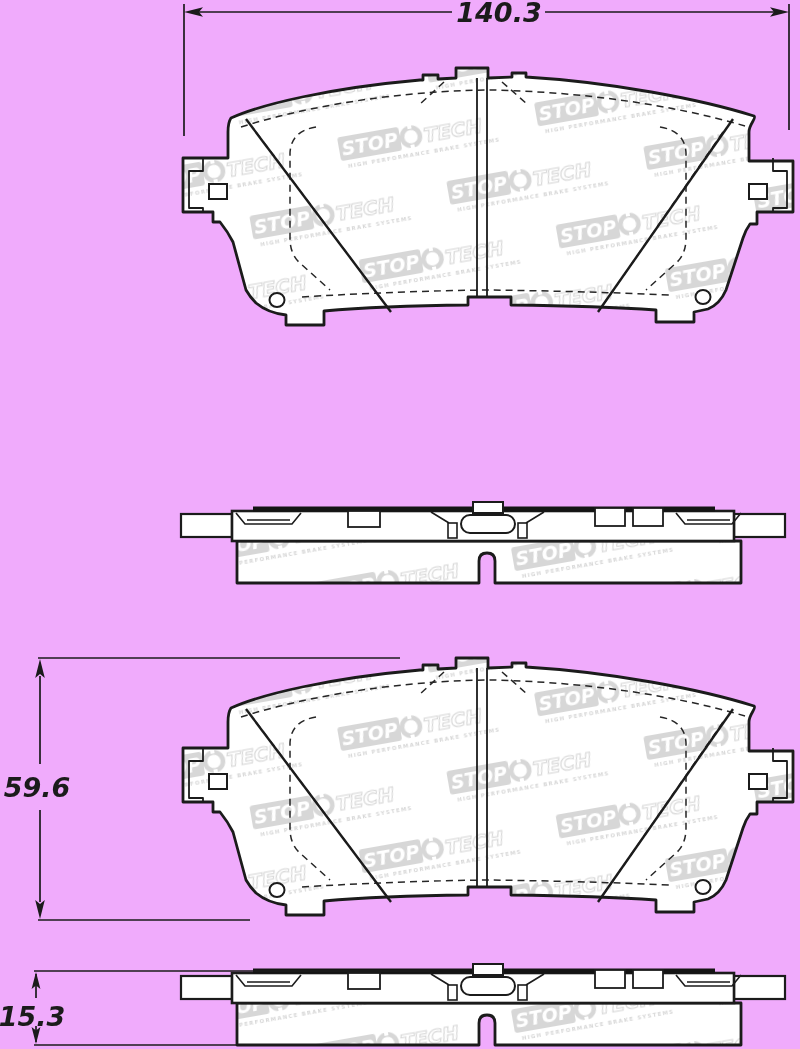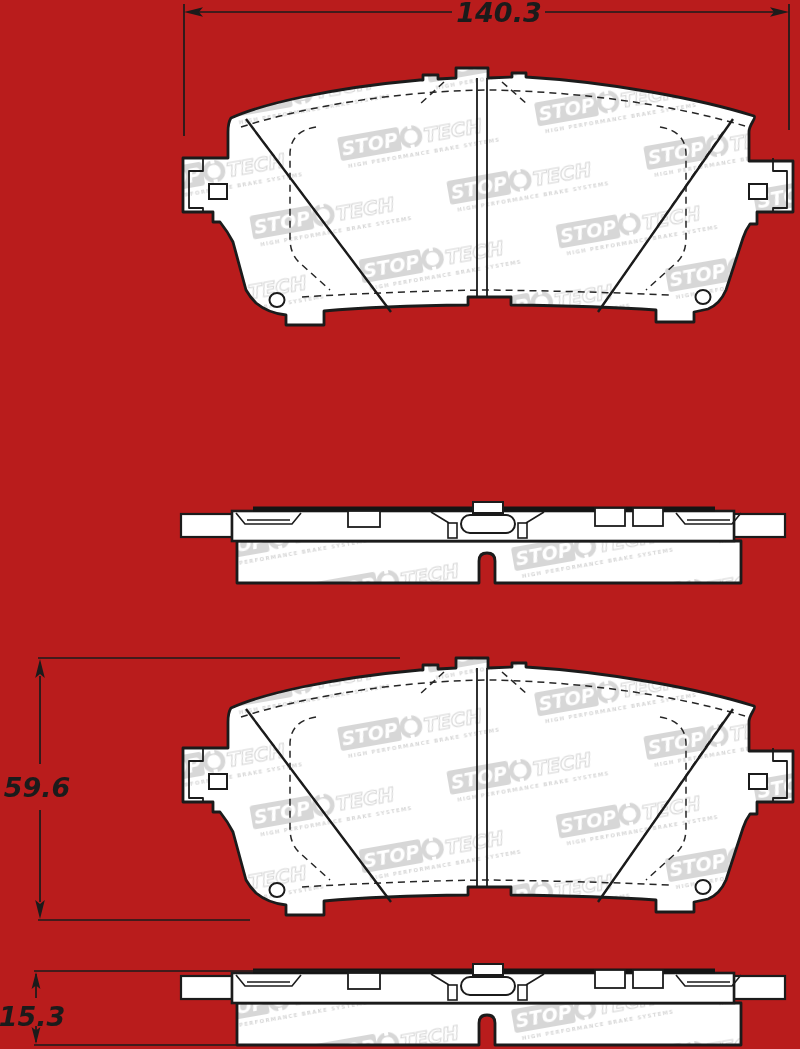--- a/index.html
+++ b/index.html
@@ -1,16 +1,16 @@
 <!DOCTYPE html>
 <html><head>
 <meta charset="utf-8">
 <style>
   html,body{margin:0;padding:0;background:#ffffff;}
-  .canvas{width:800px;height:1049px;position:relative;background:#b91c1c;overflow:hidden;}
+  .canvas{width:800px;height:1049px;position:relative;background:#f0abfc;overflow:hidden;}
   svg{display:block;}
   .dim-label{
     font-family:"DejaVu Sans", sans-serif;
     font-weight:bold;
     font-style:italic;
     font-size:27px;
     fill:#1b1b1b;
   }
   .wm-stop{
     font-family:"DejaVu Sans", sans-serif;

